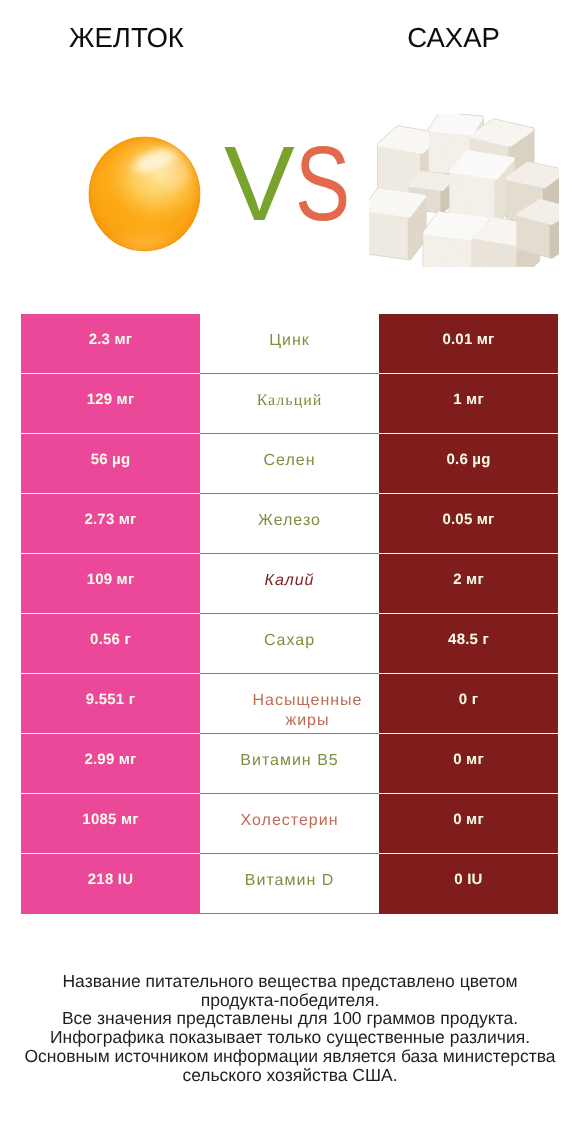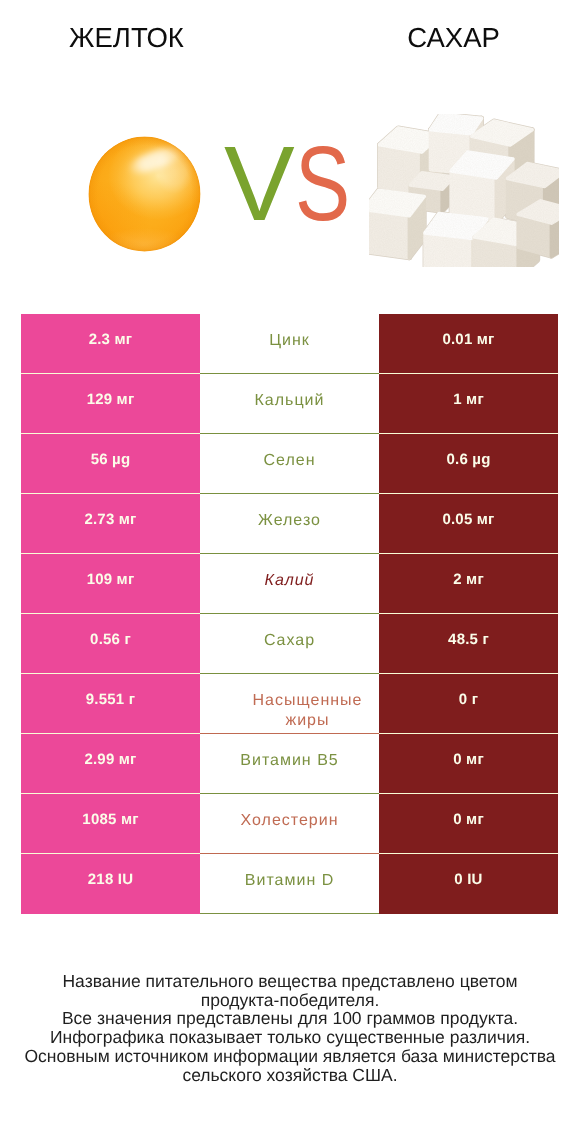--- a/index.html
+++ b/index.html
@@ -212,21 +212,21 @@
   <div class="table" id="tbl">
       <div class="row">
         <div class="cell val g">2.3 мг</div>
         <div class="cell lbl" style="color: rgb(123, 145, 65); border-bottom: 1px solid rgb(123, 145, 65);">
           <span>Цинк</span>
         </div>
         <div class="cell val o">0.01 мг</div>
       </div>
       <div class="row">
         <div class="cell val g">129 мг</div>
-        <div class="cell lbl" style="color: rgb(123, 145, 65); border-bottom: 1px solid rgb(123, 145, 65);">
+        <div class="cell lbl" style="color: rgb(123, 145, 65); border-bottom: 1px solid rgb(123, 145, 65); font-family: Liberation Serif, serif;">
           <span>Кальций</span>
         </div>
         <div class="cell val o">1 мг</div>
       </div>
       <div class="row">
         <div class="cell val g">56 µg</div>
         <div class="cell lbl" style="color: rgb(123, 145, 65); border-bottom: 1px solid rgb(123, 145, 65);">
           <span>Селен</span>
         </div>
         <div class="cell val o">0.6 µg</div>

